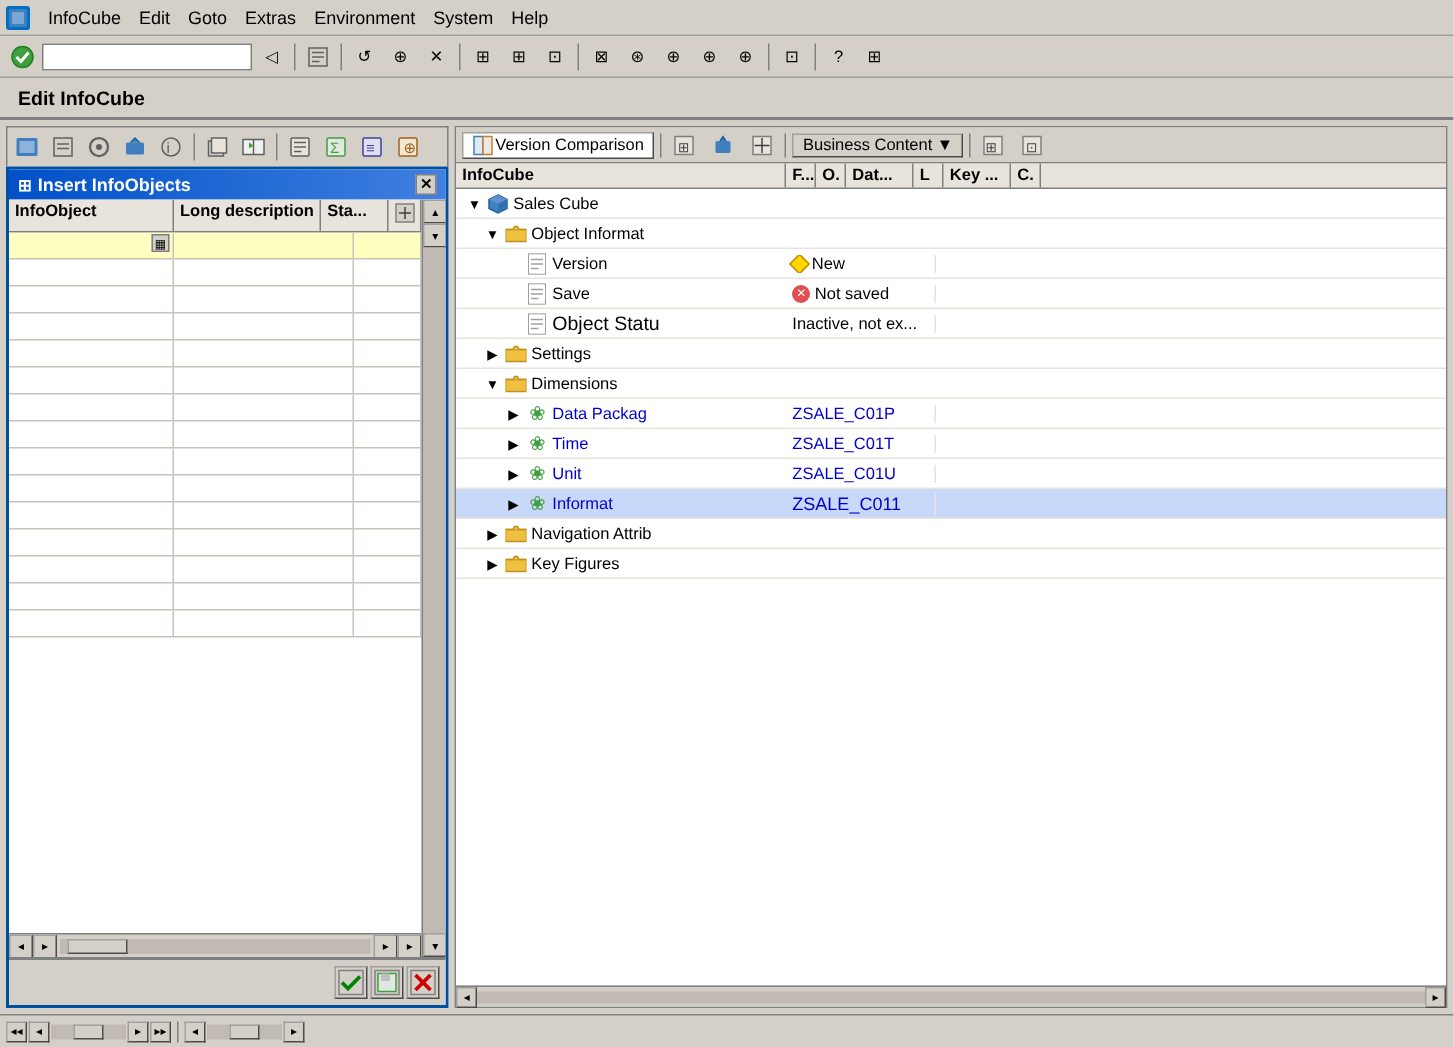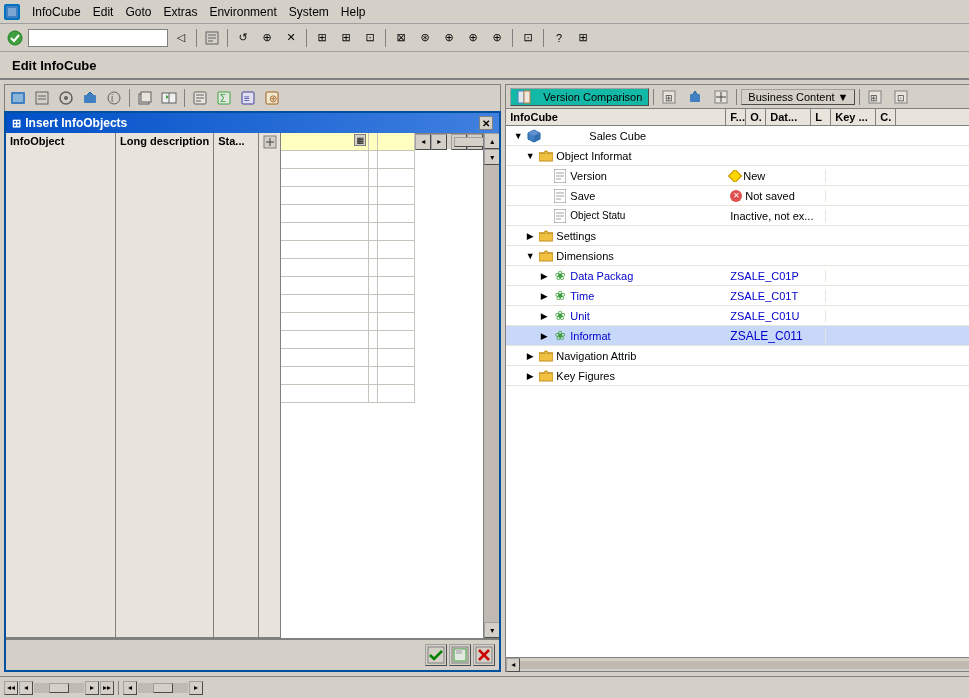--- a/index.html
+++ b/index.html
@@ -143,21 +143,21 @@
       display: flex;
       flex: 1;
       overflow: hidden;
     }
 
     
     .dialog-table {
       flex: 1;
       overflow: hidden;
       display: flex;
-      flex-direction: row;
+      flex-direction: column;
     }
     .table-header {
       display: flex;
       background: #e8e4dc;
       border-bottom: 1px solid #808080;
     }
     .th {
       padding: 2px 4px;
       border-right: 1px solid #808080;
       font-weight: bold;
@@ -297,28 +297,28 @@
     .right-header {
       background: #d4d0c8;
       display: flex;
       align-items: center;
       padding: 2px 4px;
       gap: 4px;
       border-bottom: 1px solid #808080;
       height: 24px;
     }
     .version-compare-btn {
-      background: #14b8a6;
+      background: #ffffff;
       border: 1px outset #a0a0a0;
       padding: 1px 6px;
       font-size: 11px;
       cursor: pointer;
       display: flex;
       align-items: center;
-      gap: 12px;
+      gap: 1px;
     }
     .biz-content-btn {
       background: #d4d0c8;
       border: 1px outset #a0a0a0;
       padding: 1px 6px;
       font-size: 11px;
       cursor: pointer;
       display: flex;
       align-items: flex-start;
       gap: 3px;
@@ -843,21 +843,21 @@
         <div class="tree-cell-main">
           <span class="tree-indent" style="width:4px;display:inline-block;"></span>
           <span class="tree-toggle">▼</span>
           <span class="tree-icon">
             <svg width="14" height="14" viewBox="0 0 14 14">
               <polygon points="7,1 13,4 13,10 7,13 1,10 1,4" fill="#4080c0" stroke="#2060a0"></polygon>
               <polygon points="7,1 13,4 7,7 1,4" fill="#6090d0"></polygon>
               <polygon points="7,7 13,4 13,10 7,13" fill="#3070b0"></polygon>
             </svg>
           </span>
-          <span style="font-size:11px;margin-left:45px;">Sales Cube</span>
+          <span style="font-size:11px;">Sales Cube</span>
         </div>
         <div class="tree-cell tree-cell-techn"></div>
         <div class="tree-cell tree-cell-f"></div>
         <div class="tree-cell tree-cell-o"></div>
         <div class="tree-cell tree-cell-dat"></div>
         <div class="tree-cell tree-cell-l"></div>
         <div class="tree-cell tree-cell-key"></div>
         <div class="tree-cell tree-cell-c"></div>
       </div>
 
@@ -939,21 +939,21 @@
           <span class="tree-indent" style="width:30px;display:inline-block;"></span>
           <span class="tree-toggle" style="visibility:hidden;">▶</span>
           <span class="tree-icon">
             <svg width="12" height="14" viewBox="0 0 12 14">
               <rect x="0" y="0" width="12" height="14" fill="white" stroke="#808080"></rect>
               <line x1="2" y1="4" x2="10" y2="4" stroke="#a0a0a0"></line>
               <line x1="2" y1="7" x2="10" y2="7" stroke="#a0a0a0"></line>
               <line x1="2" y1="10" x2="7" y2="10" stroke="#a0a0a0"></line>
             </svg>
           </span>
-          <span style="font-size:10px;">Object Statu</span>
+          <span style="font-size:13px;">Object Statu</span>
         </div>
         <div class="tree-cell tree-cell-techn" style="font-size:11px;">Inactive, not ex...</div>
         <div class="tree-cell tree-cell-f"></div>
         <div class="tree-cell tree-cell-o"></div>
         <div class="tree-cell tree-cell-dat"></div>
         <div class="tree-cell tree-cell-l"></div>
         <div class="tree-cell tree-cell-key"></div>
         <div class="tree-cell tree-cell-c"></div>
       </div>
 

